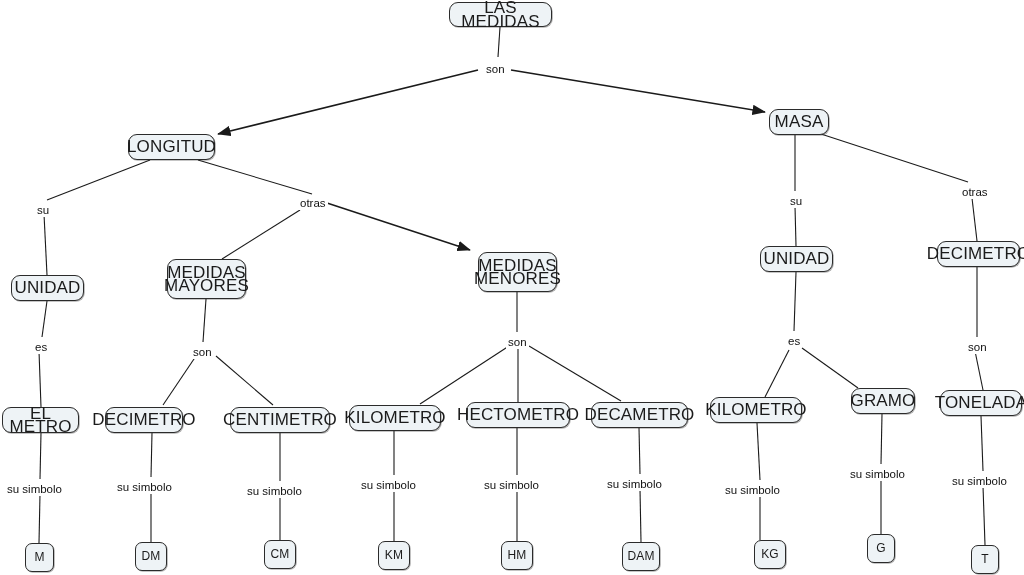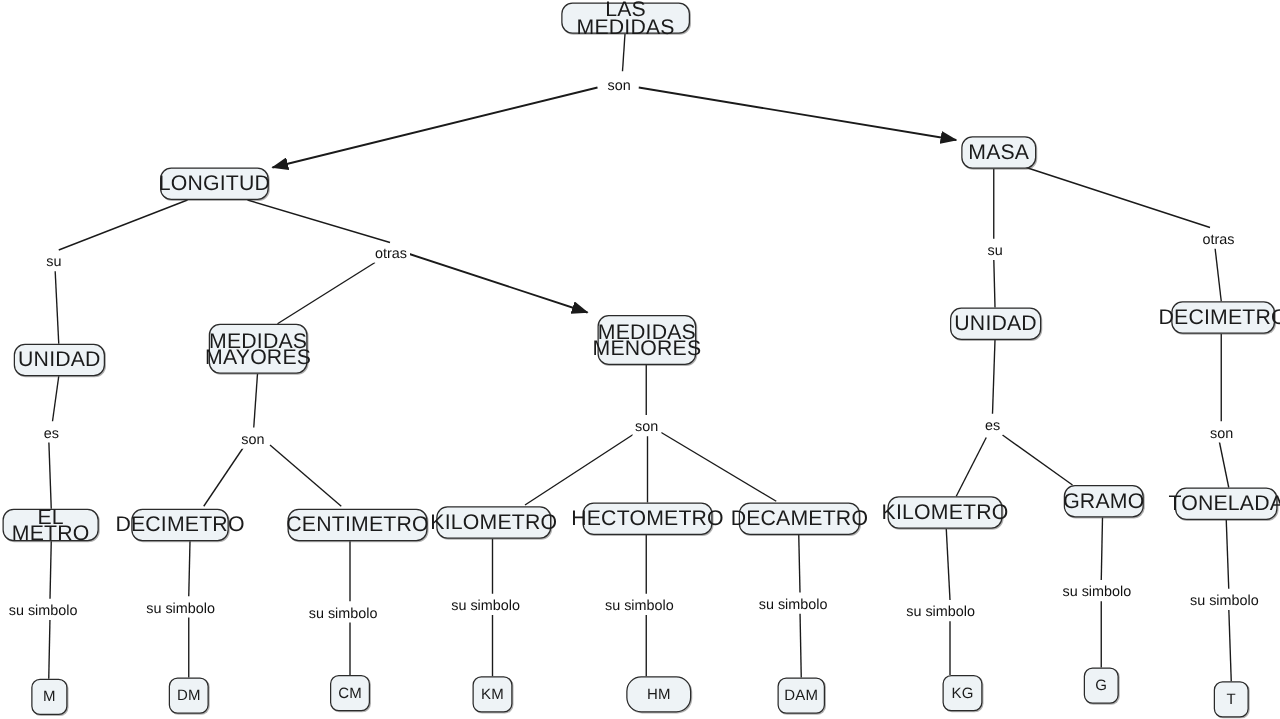--- a/index.html
+++ b/index.html
@@ -122,32 +122,32 @@
       <div class="node" style="left: 769px; top: 109px; width: 60px; height: 26px;">MASA</div>
       <div class="node" style="left: 11px; top: 275px; width: 73px; height: 26px;">UNIDAD</div>
       <div class="node" style="left: 167px; top: 259px; width: 79px; height: 40px;">MEDIDAS
 MAYORES</div>
       <div class="node" style="left: 478px; top: 252px; width: 79px; height: 40px;">MEDIDAS
 MENORES</div>
       <div class="node" style="left: 760px; top: 246px; width: 73px; height: 26px;">UNIDAD</div>
       <div class="node" style="left: 937px; top: 241px; width: 83px; height: 26px;">DECIMETRO</div>
       <div class="node" style="left: 2px; top: 407px; width: 77px; height: 26px;">EL METRO</div>
       <div class="node" style="left: 105px; top: 407px; width: 78px; height: 26px;">DECIMETRO</div>
-      <div class="node" style="left: 230px; top: 407px; width: 112px; height: 26px;">CENTIMETRO</div>
+      <div class="node" style="left: 230px; top: 407px; width: 100px; height: 26px;">CENTIMETRO</div>
       <div class="node" style="left: 349px; top: 405px; width: 92px; height: 26px;">KILOMETRO</div>
       <div class="node" style="left: 466px; top: 402px; width: 104px; height: 26px;">HECTOMETRO</div>
       <div class="node" style="left: 591px; top: 402px; width: 97px; height: 26px;">DECAMETRO</div>
       <div class="node" style="left: 710px; top: 397px; width: 92px; height: 26px;">KILOMETRO</div>
       <div class="node" style="left: 851px; top: 388px; width: 64px; height: 26px;">GRAMO</div>
       <div class="node" style="left: 940px; top: 390px; width: 82px; height: 26px;">TONELADA</div>
       <div class="node small" style="left: 25px; top: 543px; width: 29px; height: 29px;">M</div>
       <div class="node small" style="left: 135px; top: 542px; width: 32px; height: 29px;">DM</div>
       <div class="node small" style="left: 264px; top: 540px; width: 32px; height: 29px;">CM</div>
       <div class="node small" style="left: 378px; top: 541px; width: 32px; height: 29px;">KM</div>
-      <div class="node small" style="left: 501px; top: 541px; width: 52px; height: 29px; border-radius: 12px;">HM</div>
+      <div class="node small" style="left: 501px; top: 541px; width: 32px; height: 29px;">HM</div>
       <div class="node small" style="left: 622px; top: 542px; width: 38px; height: 29px;">DAM</div>
       <div class="node small" style="left: 744px; top: 540px; width: 32px; height: 29px; margin-left: 10px;">KG</div>
       <div class="node small" style="left: 867px; top: 534px; width: 28px; height: 29px;">G</div>
       <div class="node small" style="left: 971px; top: 545px; width: 28px; height: 29px;">T</div>
     </div>
   <div id="label-layer">
       <div class="linklabel" style="left: 484px; top: 63px;">son</div>
       <div class="linklabel" style="left: 35px; top: 204px;">su</div>
       <div class="linklabel" style="left: 298px; top: 197px;">otras</div>
       <div class="linklabel" style="left: 788px; top: 195px;">su</div>

